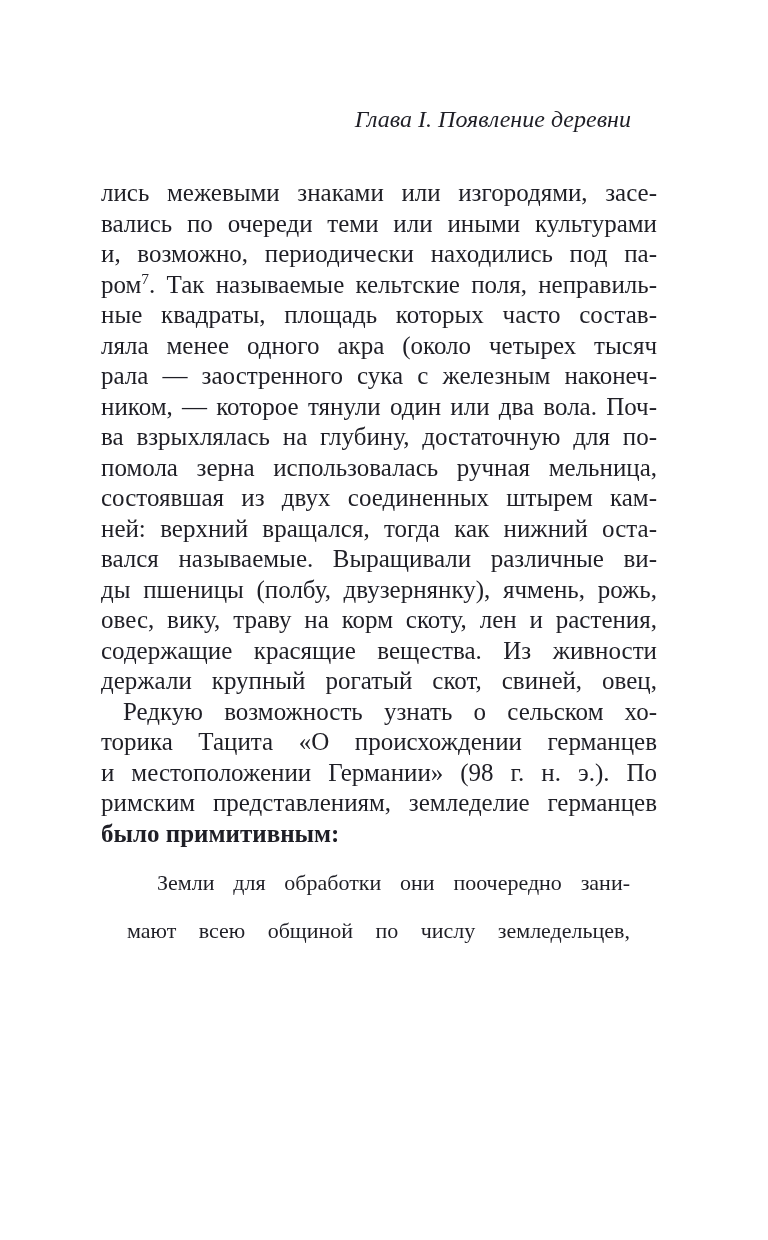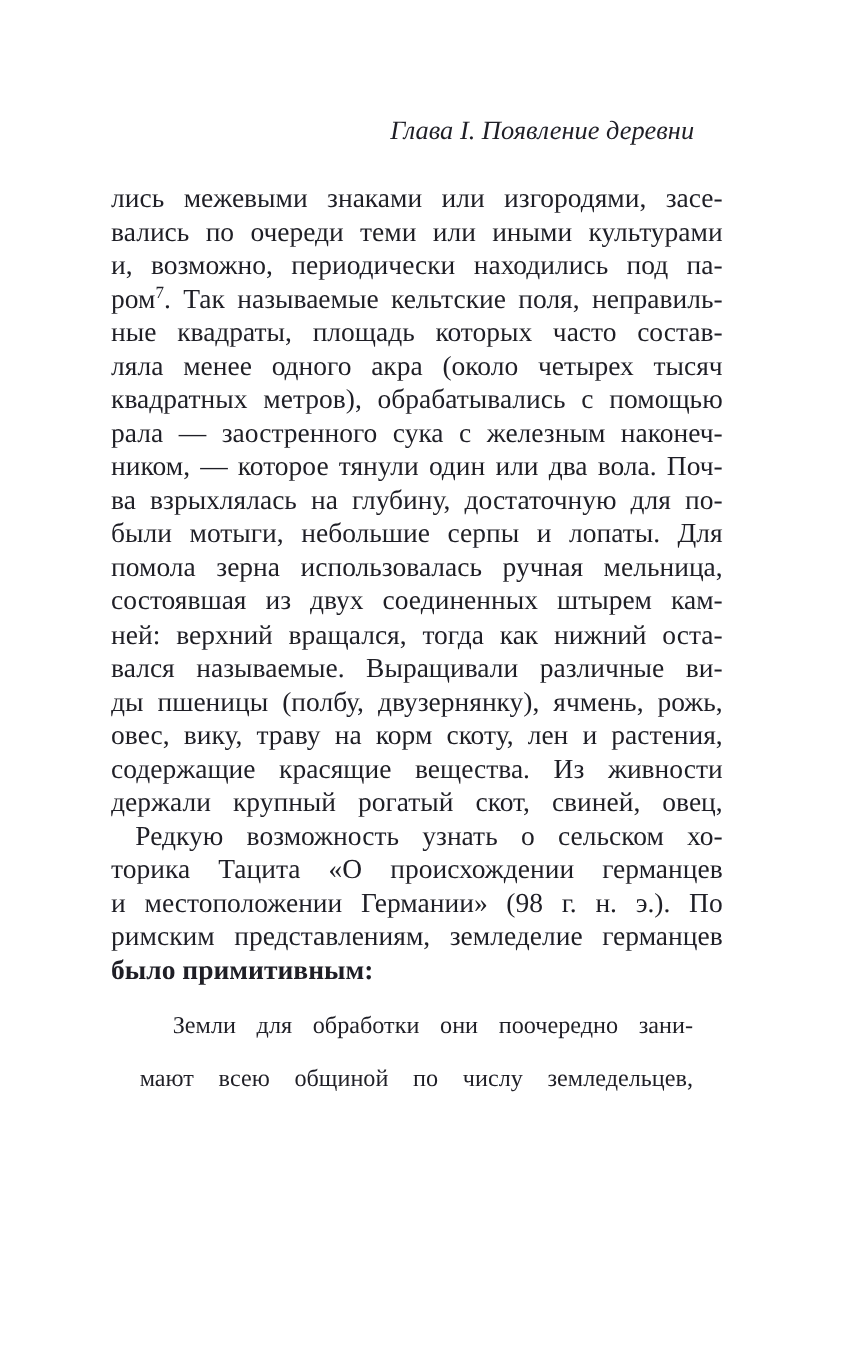--- a/index.html
+++ b/index.html
@@ -20,21 +20,21 @@
     box-sizing: border-box;
     padding-right: 26px;
     text-align: right;
     font-style: italic;
     font-size: 24px;
     line-height: 30px;
     white-space: nowrap;
   }
   .text-block {
     position: absolute;
-    top: 166px;
+    top: 178px;
     left: 101px;
     width: 556px;
   }
   .para { margin: 0; }
   .para .line {
     text-align: justify;
     text-align-last: justify;
     -moz-text-align-last: justify;
     height: 30.5px;
     line-height: 30.5px;
@@ -78,25 +78,23 @@
   <div class="running-head">Глава I. Появление деревни</div>
 
   <div class="text-block">
       <div class="para body">
         <div class="line">лись межевыми знаками или изгородями, засе-</div>
         <div class="line">вались по очереди теми или иными культурами</div>
         <div class="line">и, возможно, периодически находились под па-</div>
         <div class="line">ром<sup class="fn">7</sup>. Так называемые кельтские поля, неправиль-</div>
         <div class="line">ные квадраты, площадь которых часто состав-</div>
         <div class="line">ляла менее одного акра (около четырех тысяч</div>
-        <div class="line">квадратных метров), обрабатывались с помощью</div>
         <div class="line">рала — заостренного сука с железным наконеч-</div>
         <div class="line">ником, — которое тянули один или два вола. Поч-</div>
         <div class="line">ва взрыхлялась на глубину, достаточную для по-</div>
-        <div class="line">были мотыги, небольшие серпы и лопаты. Для</div>
         <div class="line">помола зерна использовалась ручная мельница,</div>
         <div class="line">состоявшая из двух соединенных штырем кам-</div>
         <div class="line">ней: верхний вращался, тогда как нижний оста-</div>
         <div class="line">вался называемые. Выращивали различные ви-</div>
         <div class="line">ды пшеницы (полбу, двузернянку), ячмень, рожь,</div>
         <div class="line">овес, вику, траву на корм скоту, лен и растения,</div>
         <div class="line">содержащие красящие вещества. Из живности</div>
         <div class="line">держали крупный рогатый скот, свиней, овец,</div>
       </div>
       <div class="para body">

